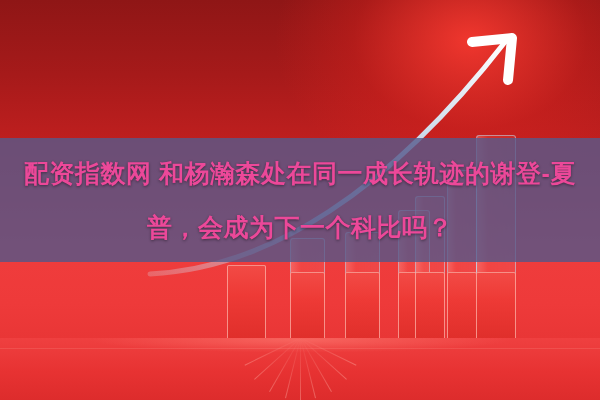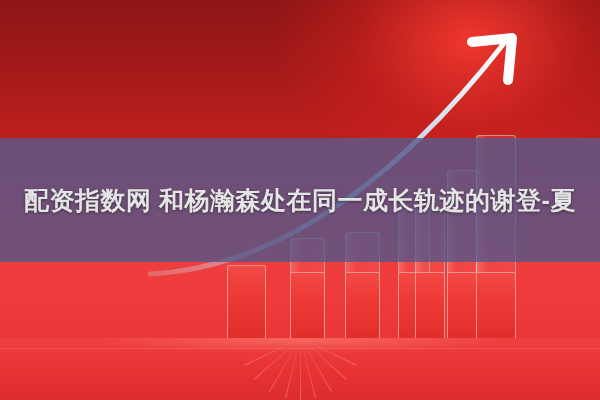--- a/index.html
+++ b/index.html
@@ -128,21 +128,21 @@
   }
   .headline {
     position: absolute;
     left: 0; top: 138px;
     width: 600px; height: 124px;
     display: flex;
     flex-direction: column;
     align-items: center;
     justify-content: center;
     gap: 20px;
-    color: #e5e5e5;
+    color: #ec4899;
     font-size: 25px;
     font-weight: bold;
     letter-spacing: 0.5px;
     line-height: 1.38;
     text-shadow: 0 1px 3px rgba(0,0,0,0.45);
     white-space: nowrap;
   }
   .headline .line { display: block; }
 </style>
 </head>
@@ -207,15 +207,16 @@
         <stop offset="100%" stop-color="#ffffff" stop-opacity="1"></stop>
       </linearGradient>
     </defs>
     <path d="M 150 274 C 270 268, 390 190, 505 42" stroke="url(#curveGrad)" stroke-width="5" fill="none" stroke-linecap="round"></path>
     <path d="M 472 42 L 512 38 L 508 80" stroke="#ffffff" stroke-width="10" fill="none" stroke-linecap="round" stroke-linejoin="round"></path>
   </svg>
 
   <div class="band"></div>
   <div class="headline">
     <span class="line">配资指数网 和杨瀚森处在同一成长轨迹的谢登-夏</span>
+    <span class="line">普，会成为下一个科比吗？</span>
   </div>
 
 </div>
 
 </body></html>

